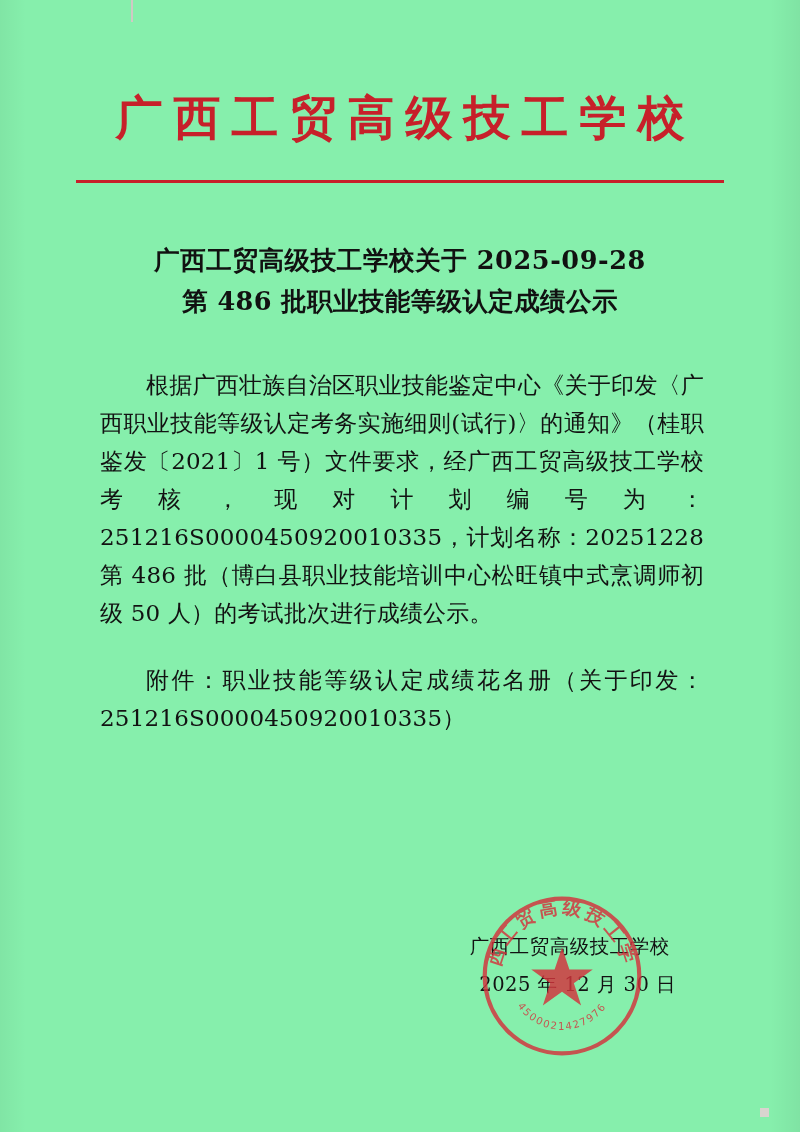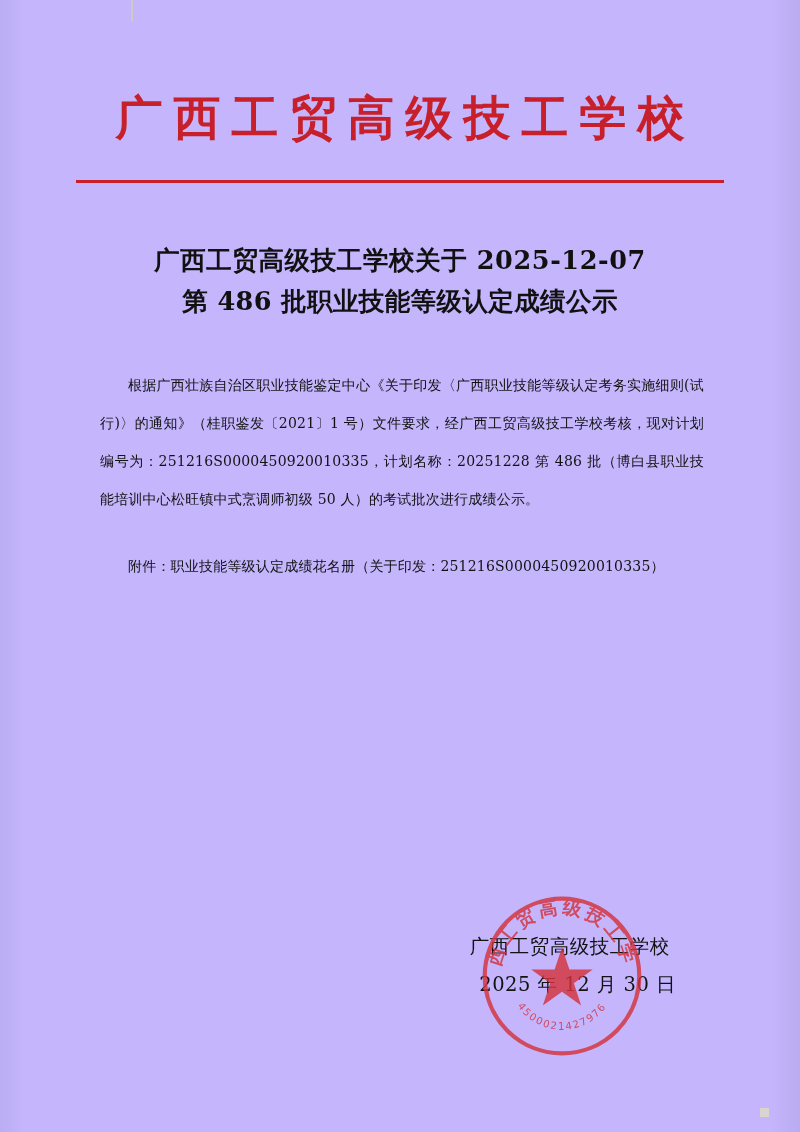--- a/index.html
+++ b/index.html
@@ -12,21 +12,21 @@
     height: 1132px;
     position: relative;
     font-family: "DejaVu Serif", "Liberation Serif", serif;
     color: #141414;
     overflow: hidden;
   }
 
   .page {
     position: absolute;
     inset: 0;
-    background: #c4b5fd;
+    background: #86efac;
   }
 
   
   .page::before {
     content: "";
     position: absolute;
     left: 0; top: 0; bottom: 0;
     width: 26px;
     background: linear-gradient(to right, rgba(0,0,0,0.045), rgba(0,0,0,0));
     pointer-events: none;
@@ -87,21 +87,21 @@
     color: #111;
   }
   .doc-title .line2 { letter-spacing: 0.4px; text-align: center; }
 
   
   .body-text {
     position: absolute;
     left: 100px;
     right: 96px;
     top: 366px;
-    font-size: 14px;
+    font-size: 23px;
     line-height: 38px;
     letter-spacing: 0.2px;
     text-align: justify;
     text-justify: inter-ideograph;
     color: #121212;
   }
   .body-text p {
     margin: 0;
     text-indent: 2em;
   }
@@ -147,21 +147,21 @@
 
   <div class="speck s1"></div>
   <div class="speck s2"></div>
 
   <div class="letterhead">
     <div class="letterhead-title">广西工贸高级技工学校</div>
     <div class="letterhead-rule"></div>
   </div>
 
   <div class="doc-title">
-    <div class="line1">广西工贸高级技工学校关于 2025-12-07</div>
+    <div class="line1">广西工贸高级技工学校关于 2025-09-28</div>
     <div class="line2">第 486 批职业技能等级认定成绩公示</div>
   </div>
 
   <div class="body-text">
     <p>根据广西壮族自治区职业技能鉴定中心《关于印发〈广西职业技能等级认定考务实施细则(试行)〉的通知》（桂职鉴发〔2021〕1 号）文件要求，经广西工贸高级技工学校考核，现对计划编号为：251216S0000450920010335，计划名称：20251228 第 486 批（博白县职业技能培训中心松旺镇中式烹调师初级 50 人）的考试批次进行成绩公示。</p>
     <p class="attachment">附件：职业技能等级认定成绩花名册（关于印发：251216S0000450920010335）</p>
   </div>
 
   <div class="signature">
     <div class="sig-line">广西工贸高级技工学校</div>

